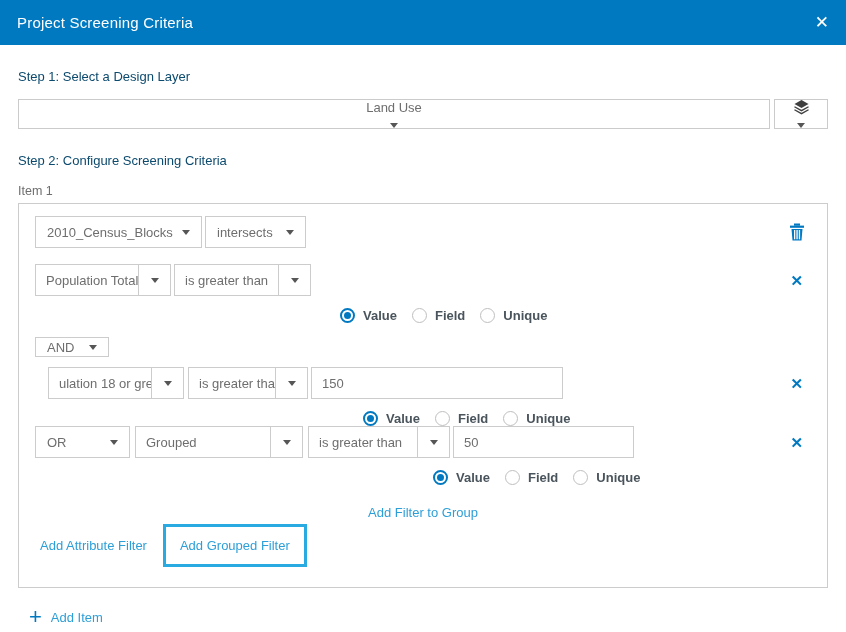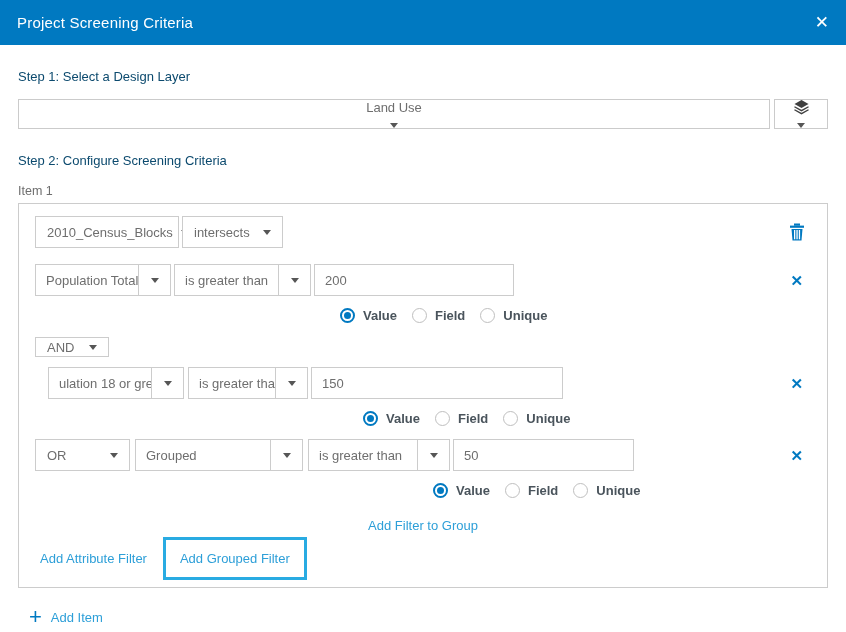--- a/index.html
+++ b/index.html
@@ -51,21 +51,21 @@
     margin-top: 5px; border: 1px solid #ccc; height: 385px;
     padding: 12px 16px 0 16px; background: #fff;
   }
   .row { display: flex; align-items: center; }
 
   .sel32 {
     height: 32px; border: 1px solid #ccc; background: #fff;
     display: flex; align-items: center; justify-content: space-between;
     padding: 0 11px; font-size: 13px; color: #6e6e6e; cursor: pointer; gap: 8px;
   }
-  .w-layer { width: 144px; margin-right: 3px; }
+  .w-layer { width: 167px; margin-right: 3px; }
   .w-intersects { width: 101px; }
   .w-and { width: 74px; height: 20px; }
   .w-or { width: 95px; margin-right: 5px; }
 
   .combo {
     height: 32px; border: 1px solid #ccc; background: #fff;
     display: flex; align-items: stretch; cursor: pointer;
   }
   .combo-text {
     flex: 1; display: flex; align-items: center; padding: 0 10px;
@@ -84,21 +84,21 @@
   .w-field1 { width: 136px; margin-right: 3px; }
   .w-op1 { width: 137px; margin-right: 3px; }
   .w-val1 { width: 200px; }
 
   .row-and { margin-top: 14px; }
   .row-c { margin-top: 10px; margin-left: 13px; }
   .w-field2 { width: 136px; margin-right: 4px; }
   .w-op2 { width: 120px; margin-right: 3px; }
   .w-val2 { width: 252px; }
 
-  .row-d { margin-top: 13px; }
+  .row-d { }
   .w-field3 { width: 168px; margin-right: 5px; }
   .w-op3 { width: 142px; margin-right: 3px; }
   .w-val3 { width: 181px; }
 
   .trash-btn { margin-left: auto; margin-right: 6px; cursor: pointer; display: flex; }
   .remove-btn {
     margin-left: auto; margin-right: 8px; color: #0079c1;
     font-size: 15px; font-weight: 600; cursor: pointer; line-height: 1;
   }
 
@@ -191,21 +191,20 @@
           <span class="combo-caret">
               <span class="caret"></span>
             </span>
         </div>
         <div class="combo w-op1">
           <span class="combo-text">is greater than</span>
           <span class="combo-caret">
               <span class="caret"></span>
             </span>
         </div>
-        <input class="val-input w-val1" value="200" style="">
         <span class="remove-btn">✕</span>
       </div>
 
       <div class="radio-row rr-1">
         <span class="radio selected"></span>
         <span class="radio-label">Value</span>
         <span class="radio"></span>
         <span class="radio-label">Field</span>
         <span class="radio"></span>
         <span class="radio-label">Unique</span>

